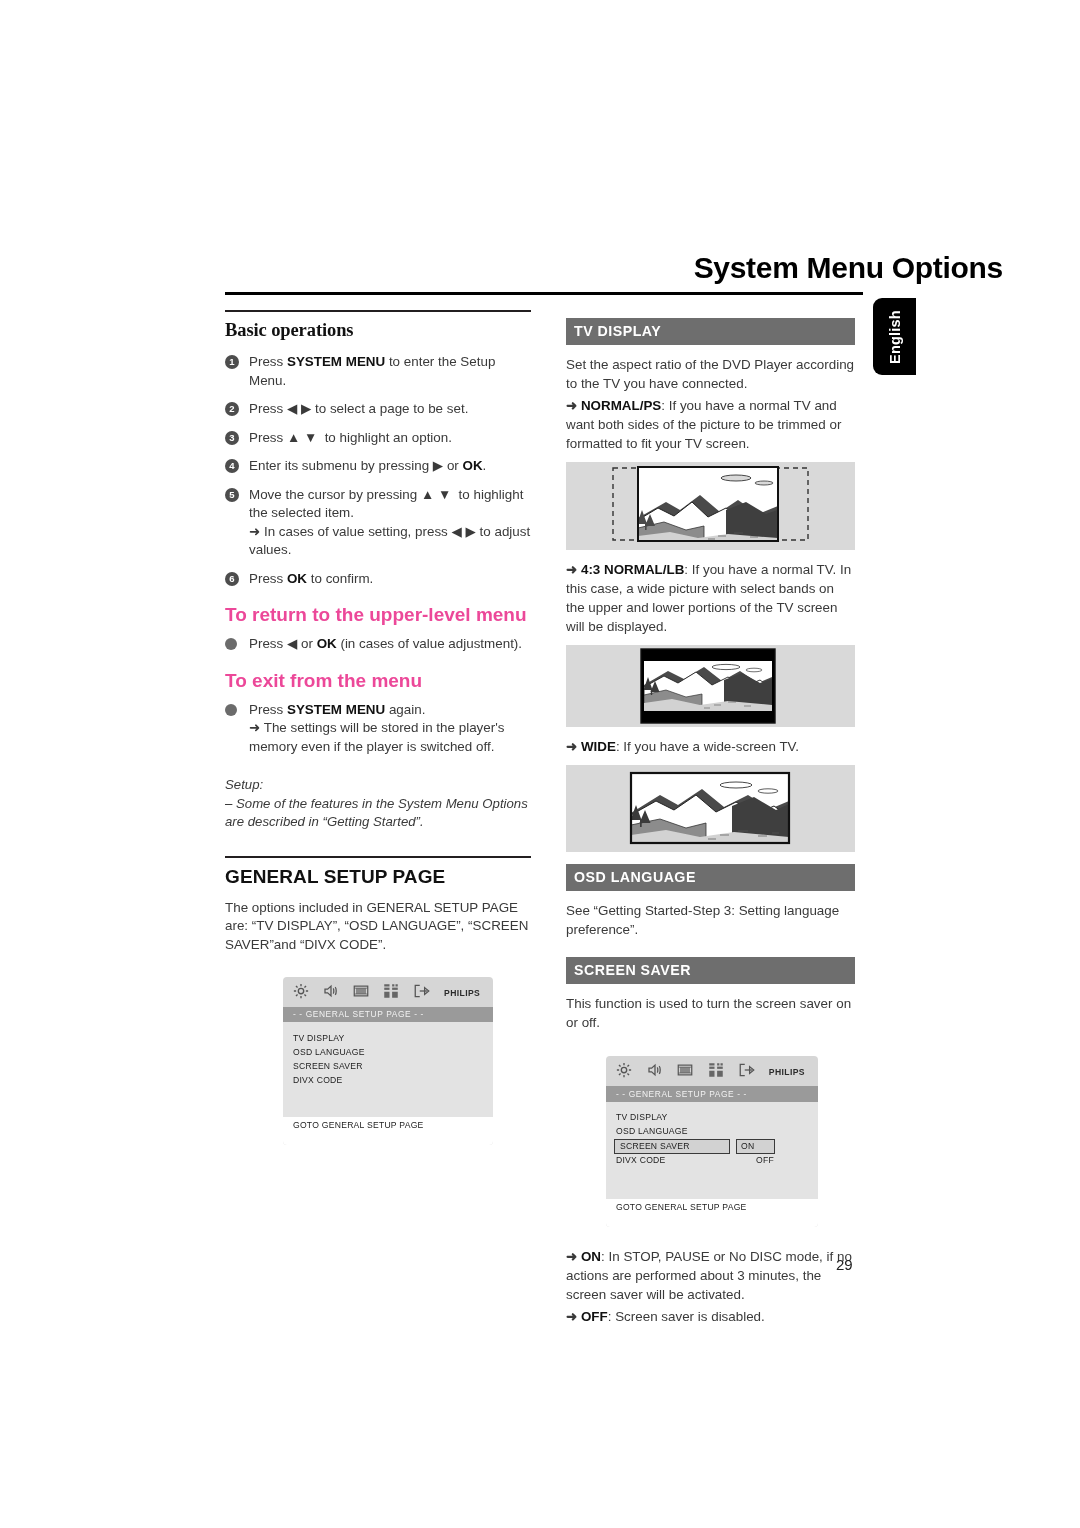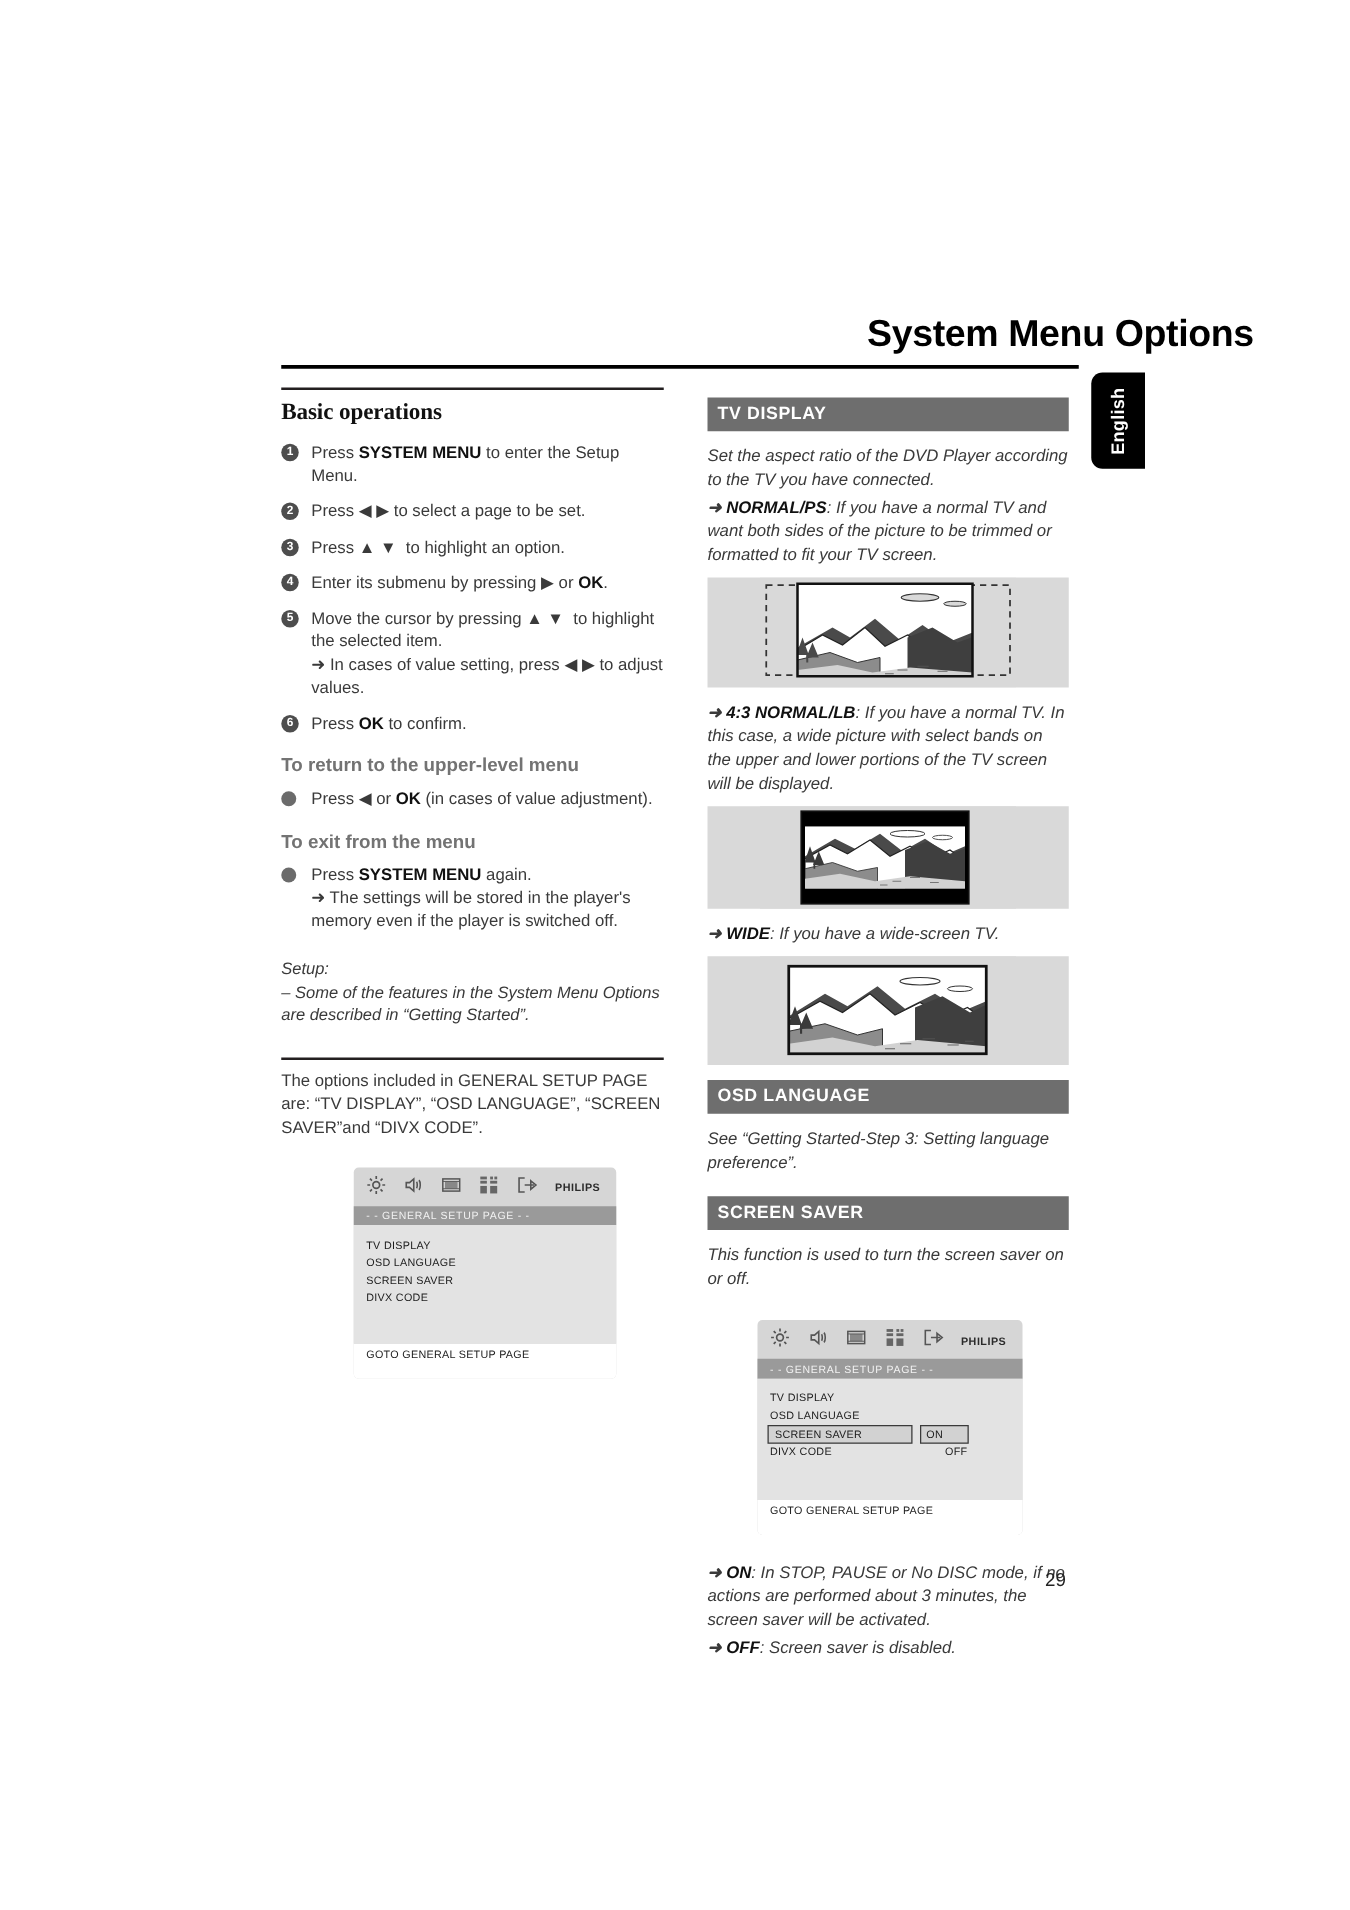--- a/index.html
+++ b/index.html
@@ -130,23 +130,23 @@
     left: 0;
     top: 3px;
     width: 12px;
     height: 12px;
     border-radius: 50%;
     background: #6b6b6b;
   }
   b, strong { color: #111; font-weight: bold; }
 
   .sub-head {
-    font-size: 15px;
-    font-weight: bold;
-    color: #737373;
+    font-size: 19px;
+    font-weight: bold;
+    color: #ec4899;
     margin: 16px 0 9px 0;
   }
   .arr { font-weight: bold; }
 
   .note {
     margin-top: 20px;
     font-size: 13.2px;
     line-height: 18.5px;
     font-style: italic;
     color: #3a3a3a;
@@ -167,21 +167,20 @@
     letter-spacing: 0.5px;
     padding: 5px 8px 6px 8px;
     margin: 0 0 10px 0;
     width: 273px;
   }
   .r-txt {
     font-size: 13.4px;
     line-height: 19px;
     color: #3a3a3a;
     margin-bottom: 3px;
-    font-style: italic;
   }
 
   
   .illus {
     background: #d9d9d9;
     width: 289px;
     margin: 9px 0 10px 0;
     position: relative;
   }
   .illus svg { display: block; margin: 0 auto; }
@@ -333,20 +332,21 @@
       Press <b>SYSTEM MENU</b> again.<br>
       <span>➜ The settings will be stored in the player's memory even if the player is switched off.</span>
     </div>
 
     <div class="note">
       <div>Setup:</div>
       <div>–   Some of the features in the System Menu Options are described in “Getting Started”.</div>
     </div>
 
     <div class="sec-rule" style="margin-top:24px;"></div>
+    <h2 class="sec-head-caps">GENERAL SETUP PAGE</h2>
     <div class="body-txt">The options included in GENERAL SETUP PAGE are: “TV DISPLAY”, “OSD LANGUAGE”, “SCREEN SAVER”and  “DIVX CODE”.</div>
 
     <div class="osd" style="width:210px; margin:22px 0 0 58px;">
       <div class="osd-iconbar">
         <span class="ic">
           <svg width="18" height="18" viewBox="0 0 24 24">
               <g fill="none" stroke="#555" stroke-width="1.8">
                 <circle cx="12" cy="12" r="3.6"></circle>
                 <path d="M12 2.5v3M12 18.5v3M2.5 12h3M18.5 12h3M5.3 5.3l2.1 2.1M16.6 16.6l2.1 2.1M18.7 5.3l-2.1 2.1M7.4 16.6l-2.1 2.1"></path>
               </g>

